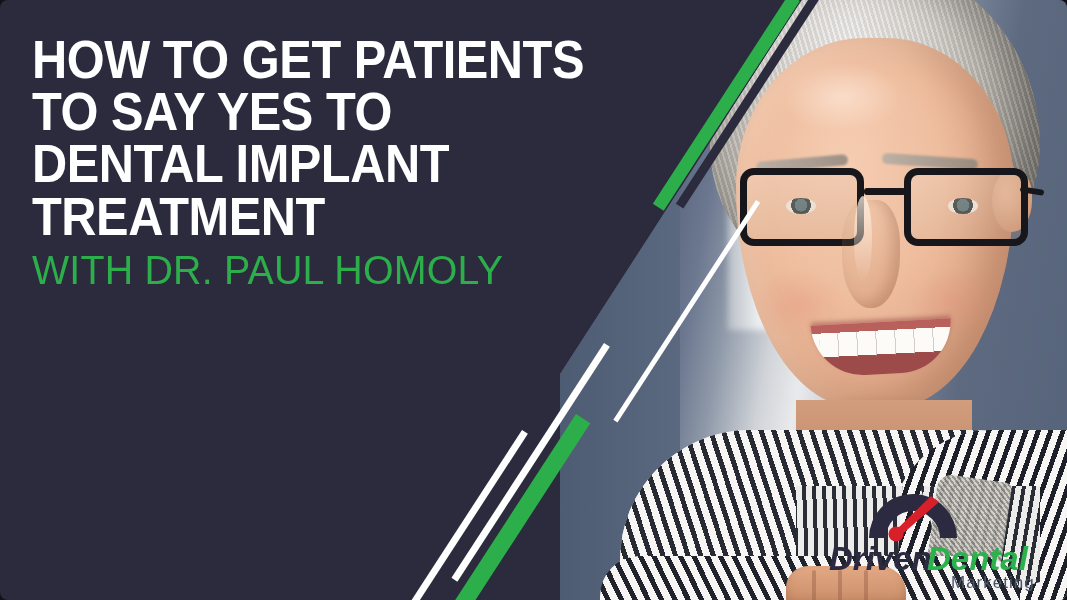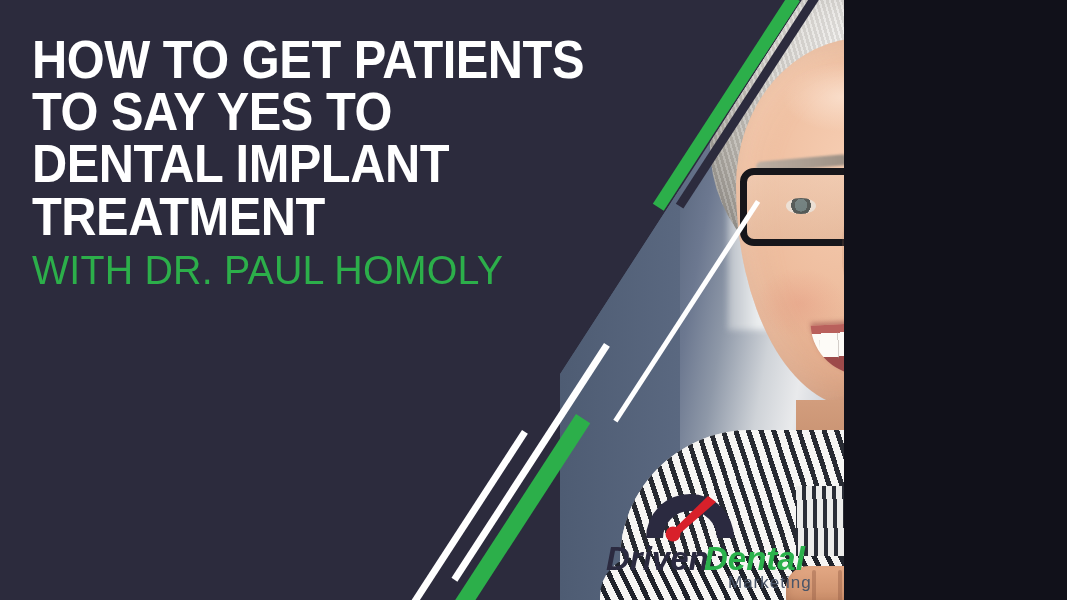--- a/index.html
+++ b/index.html
@@ -1,23 +1,24 @@
 <!DOCTYPE html>
 <html style="--green: #2caf4a;"><head>
 <meta charset="utf-8">
 <style>
   html,body{margin:0;padding:0;background:#11111a;}
   *{box-sizing:border-box;}
 
   #stage{
     position:relative;
-    width:844px;height:600px;
+    width:1067px;height:600px;
     overflow:hidden;
     background:#2c2b3d;
     font-family:"Liberation Sans", sans-serif;
+    border-radius:8px;
   }
 
   
   .photo-panel{
     position:absolute;
     inset:0;
     clip-path: polygon(802px 0px, 1067px 0px, 1067px 600px, 414px 600px);
     overflow:hidden;
     z-index:2;
   }

